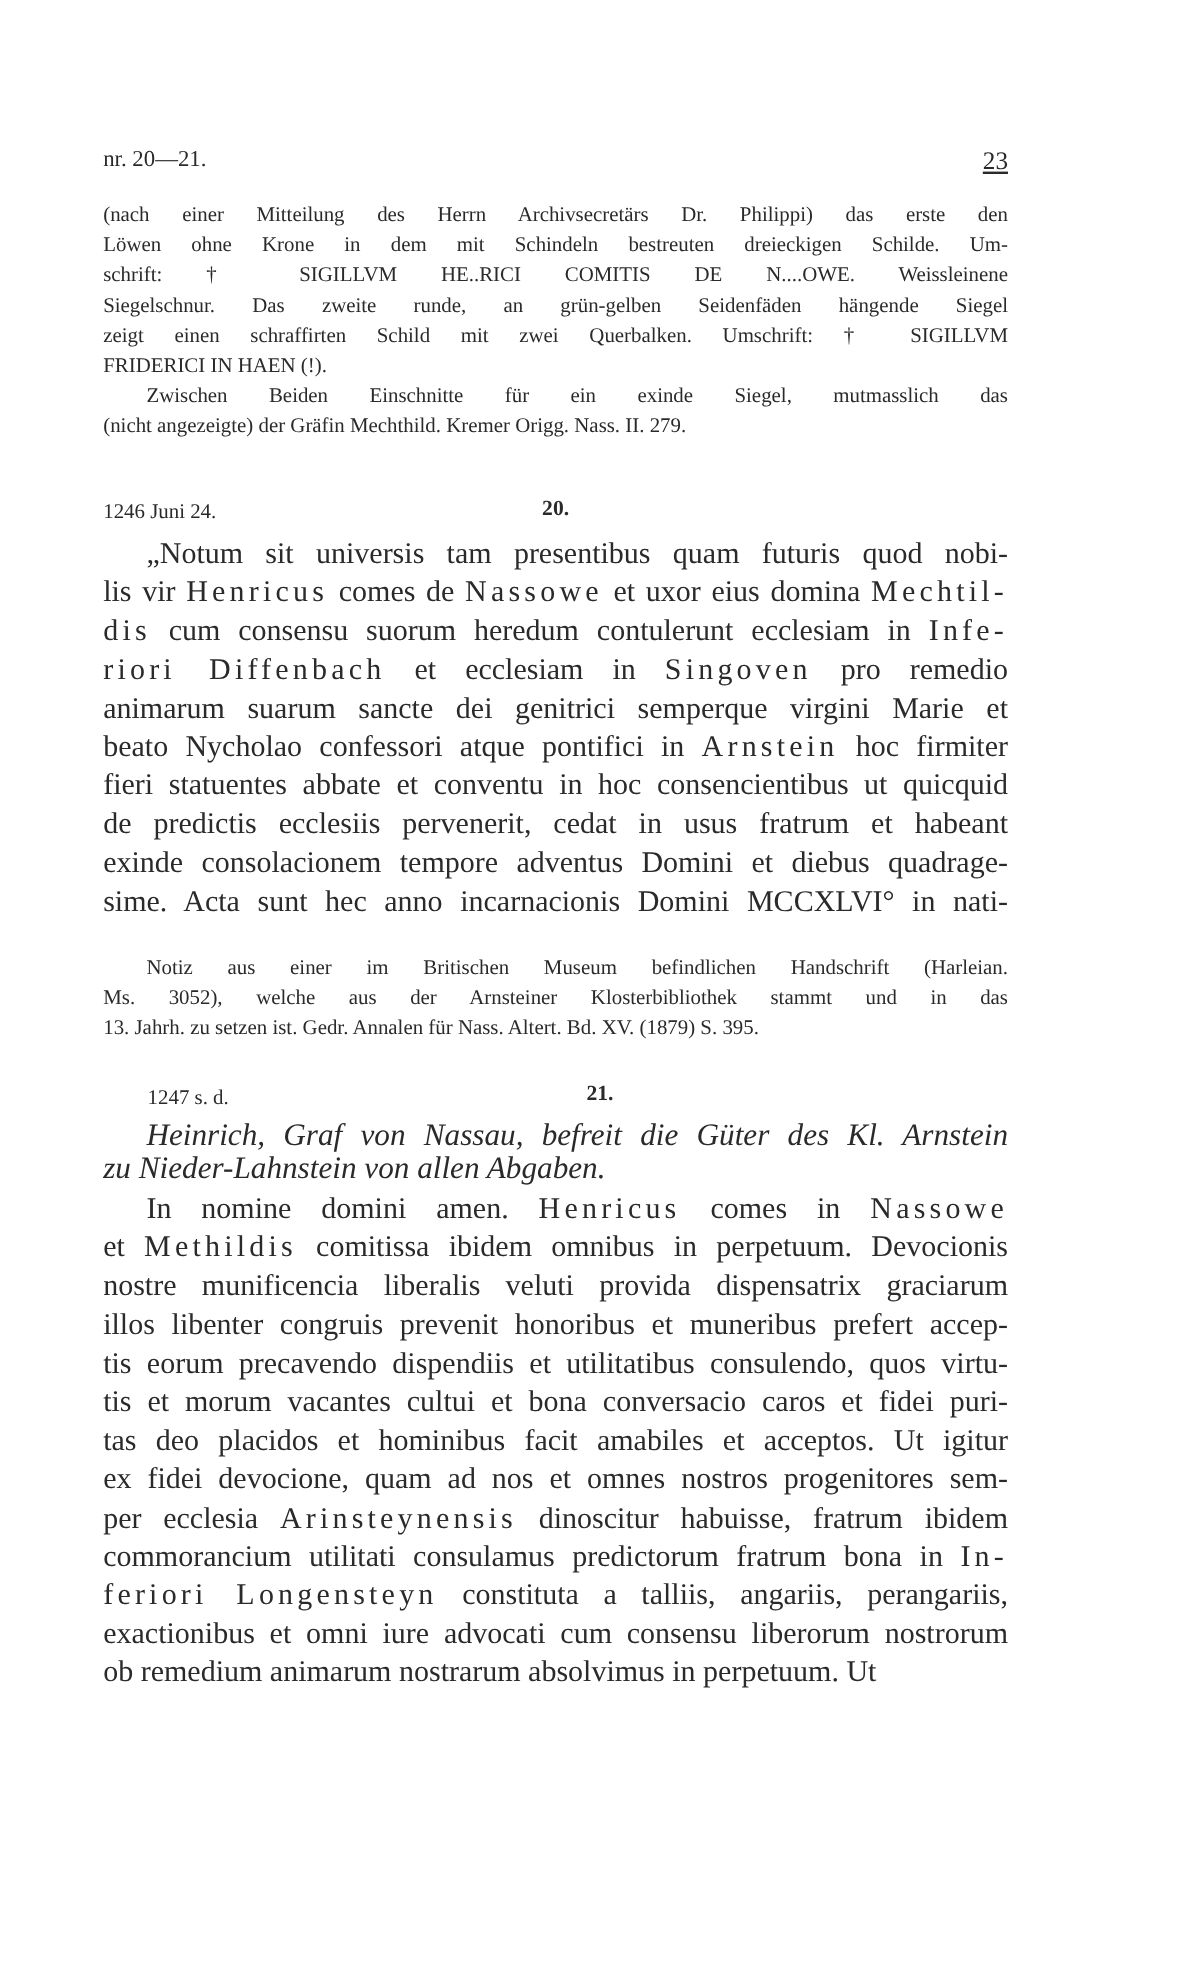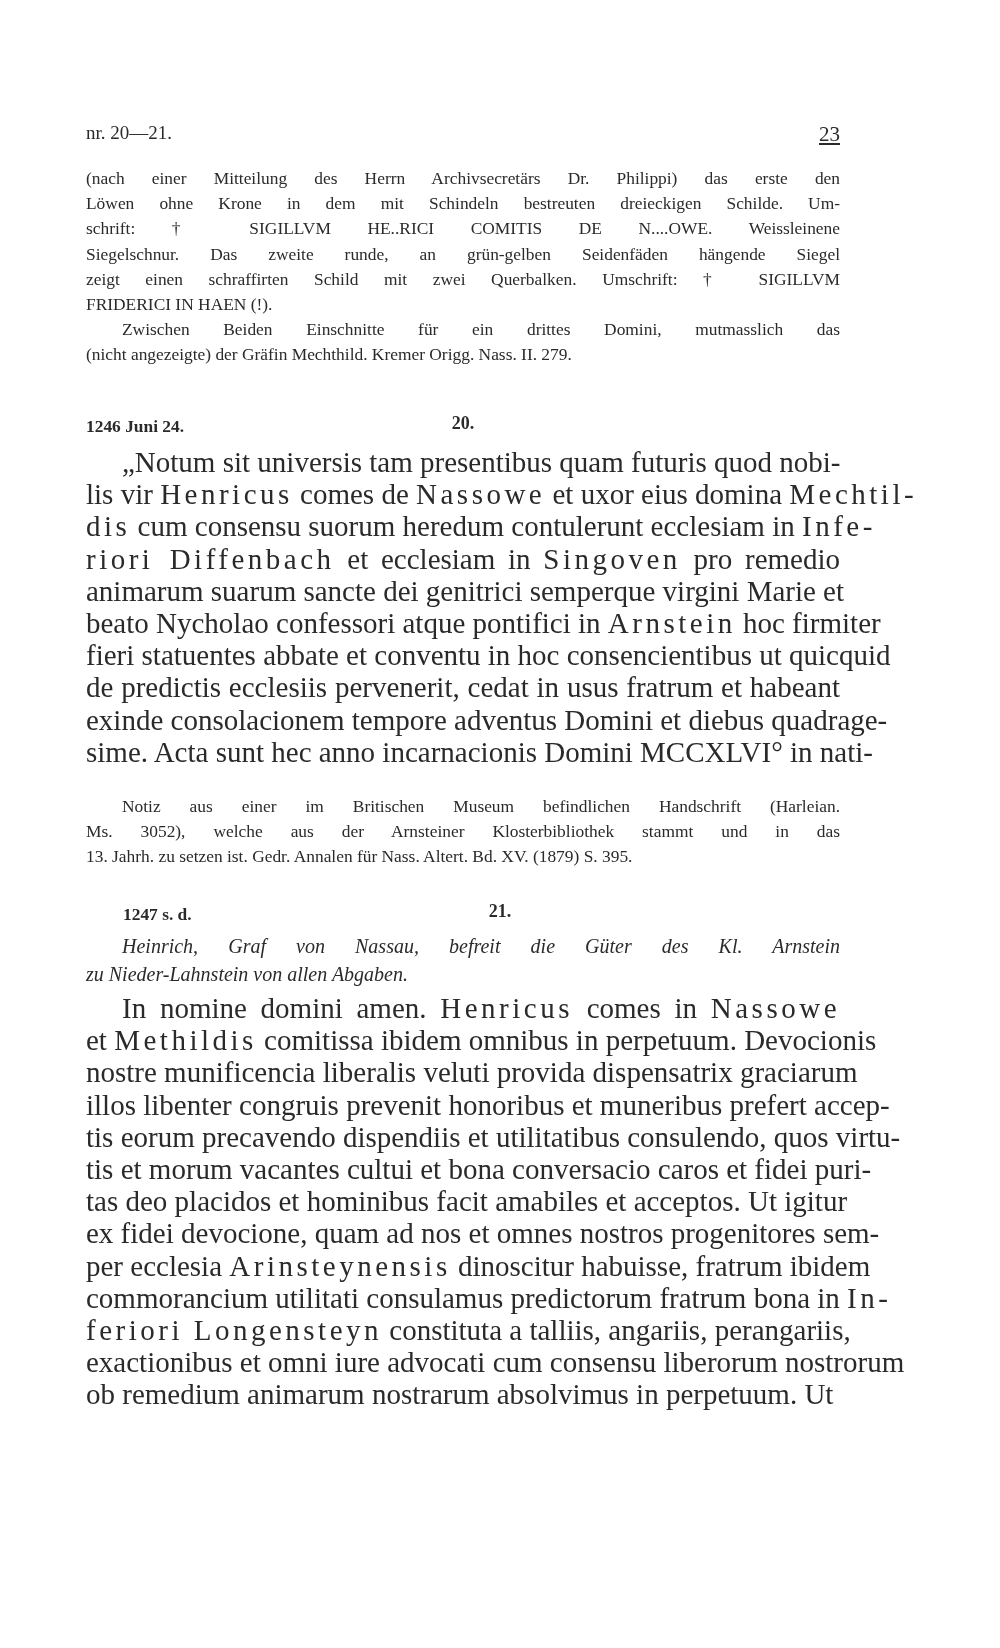--- a/index.html
+++ b/index.html
@@ -28,61 +28,61 @@
   .running-head .pageno {
     position: absolute; right: 0; font-size: 21px; text-decoration: underline;
   }
   .block { position: absolute; left: 0; width: 754px; }
   .small {
     font-size: 17.4px;
     line-height: 25.2px;
     text-align: justify;
   }
   .large {
-    font-size: 29px;
+    font-size: 25px;
     line-height: 32.2px;
     text-align: justify;
   }
   .line { display: block; white-space: nowrap; text-align-last: justify; }
   .line.last { text-align-last: left; }
   .indent { padding-left: 36px; }
   .sp { letter-spacing: 3.5px; }
   .doc-head {
     position: absolute; left: 0; width: 754px; height: 28px;
     font-size: 17.4px;
   }
-  .doc-head .date { position: absolute; left: 0; font-weight: bold; }
+  .doc-head .date { position: absolute; left: 0; }
   .doc-head .num {
     position: absolute; left: 0; right: 0; text-align: center;
     font-weight: bold; font-size: 18px; top: -3px;
   }
   .regest {
     font-style: italic;
-    font-size: 20px;
+    font-size: 26px;
     line-height: 28px;
   }
 </style>
 </head>
 <body>
 
 <div class="page">
 
   <div class="running-head">
     <span class="center">nr. 20—21.</span>
     <span class="pageno">23</span>
   </div>
 
   <div class="block small" style="top:166px;">
     <span class="line">(nach einer Mitteilung des Herrn Archivsecretärs Dr. Philippi) das erste den</span>
     <span class="line">Löwen ohne Krone in dem mit Schindeln bestreuten dreieckigen Schilde. Um-</span>
     <span class="line">schrift: † SIGILLVM HE..RICI COMITIS DE N....OWE. Weissleinene</span>
     <span class="line">Siegelschnur. Das zweite runde, an grün-gelben Seidenfäden hängende Siegel</span>
     <span class="line">zeigt einen schraffirten Schild mit zwei Querbalken. Umschrift: † SIGILLVM</span>
     <span class="line last">FRIDERICI IN HAEN (!).</span>
-    <span class="line indent">Zwischen Beiden Einschnitte für ein drittes Domini, mutmasslich das</span>
+    <span class="line indent">Zwischen Beiden Einschnitte für ein exinde Siegel, mutmasslich das</span>
     <span class="line last">(nicht angezeigte) der Gräfin Mechthild. Kremer Origg. Nass. II. 279.</span>
   </div>
 
   <div class="doc-head" style="top:416px;">
     <span class="date">1246 Juni 24.</span>
     <span class="num">20.</span>
   </div>
 
   <div class="block large" style="top:446px;" id="doc20-text">
       <span class="line indent">„Notum sit universis tam presentibus quam futuris quod nobi-</span>

